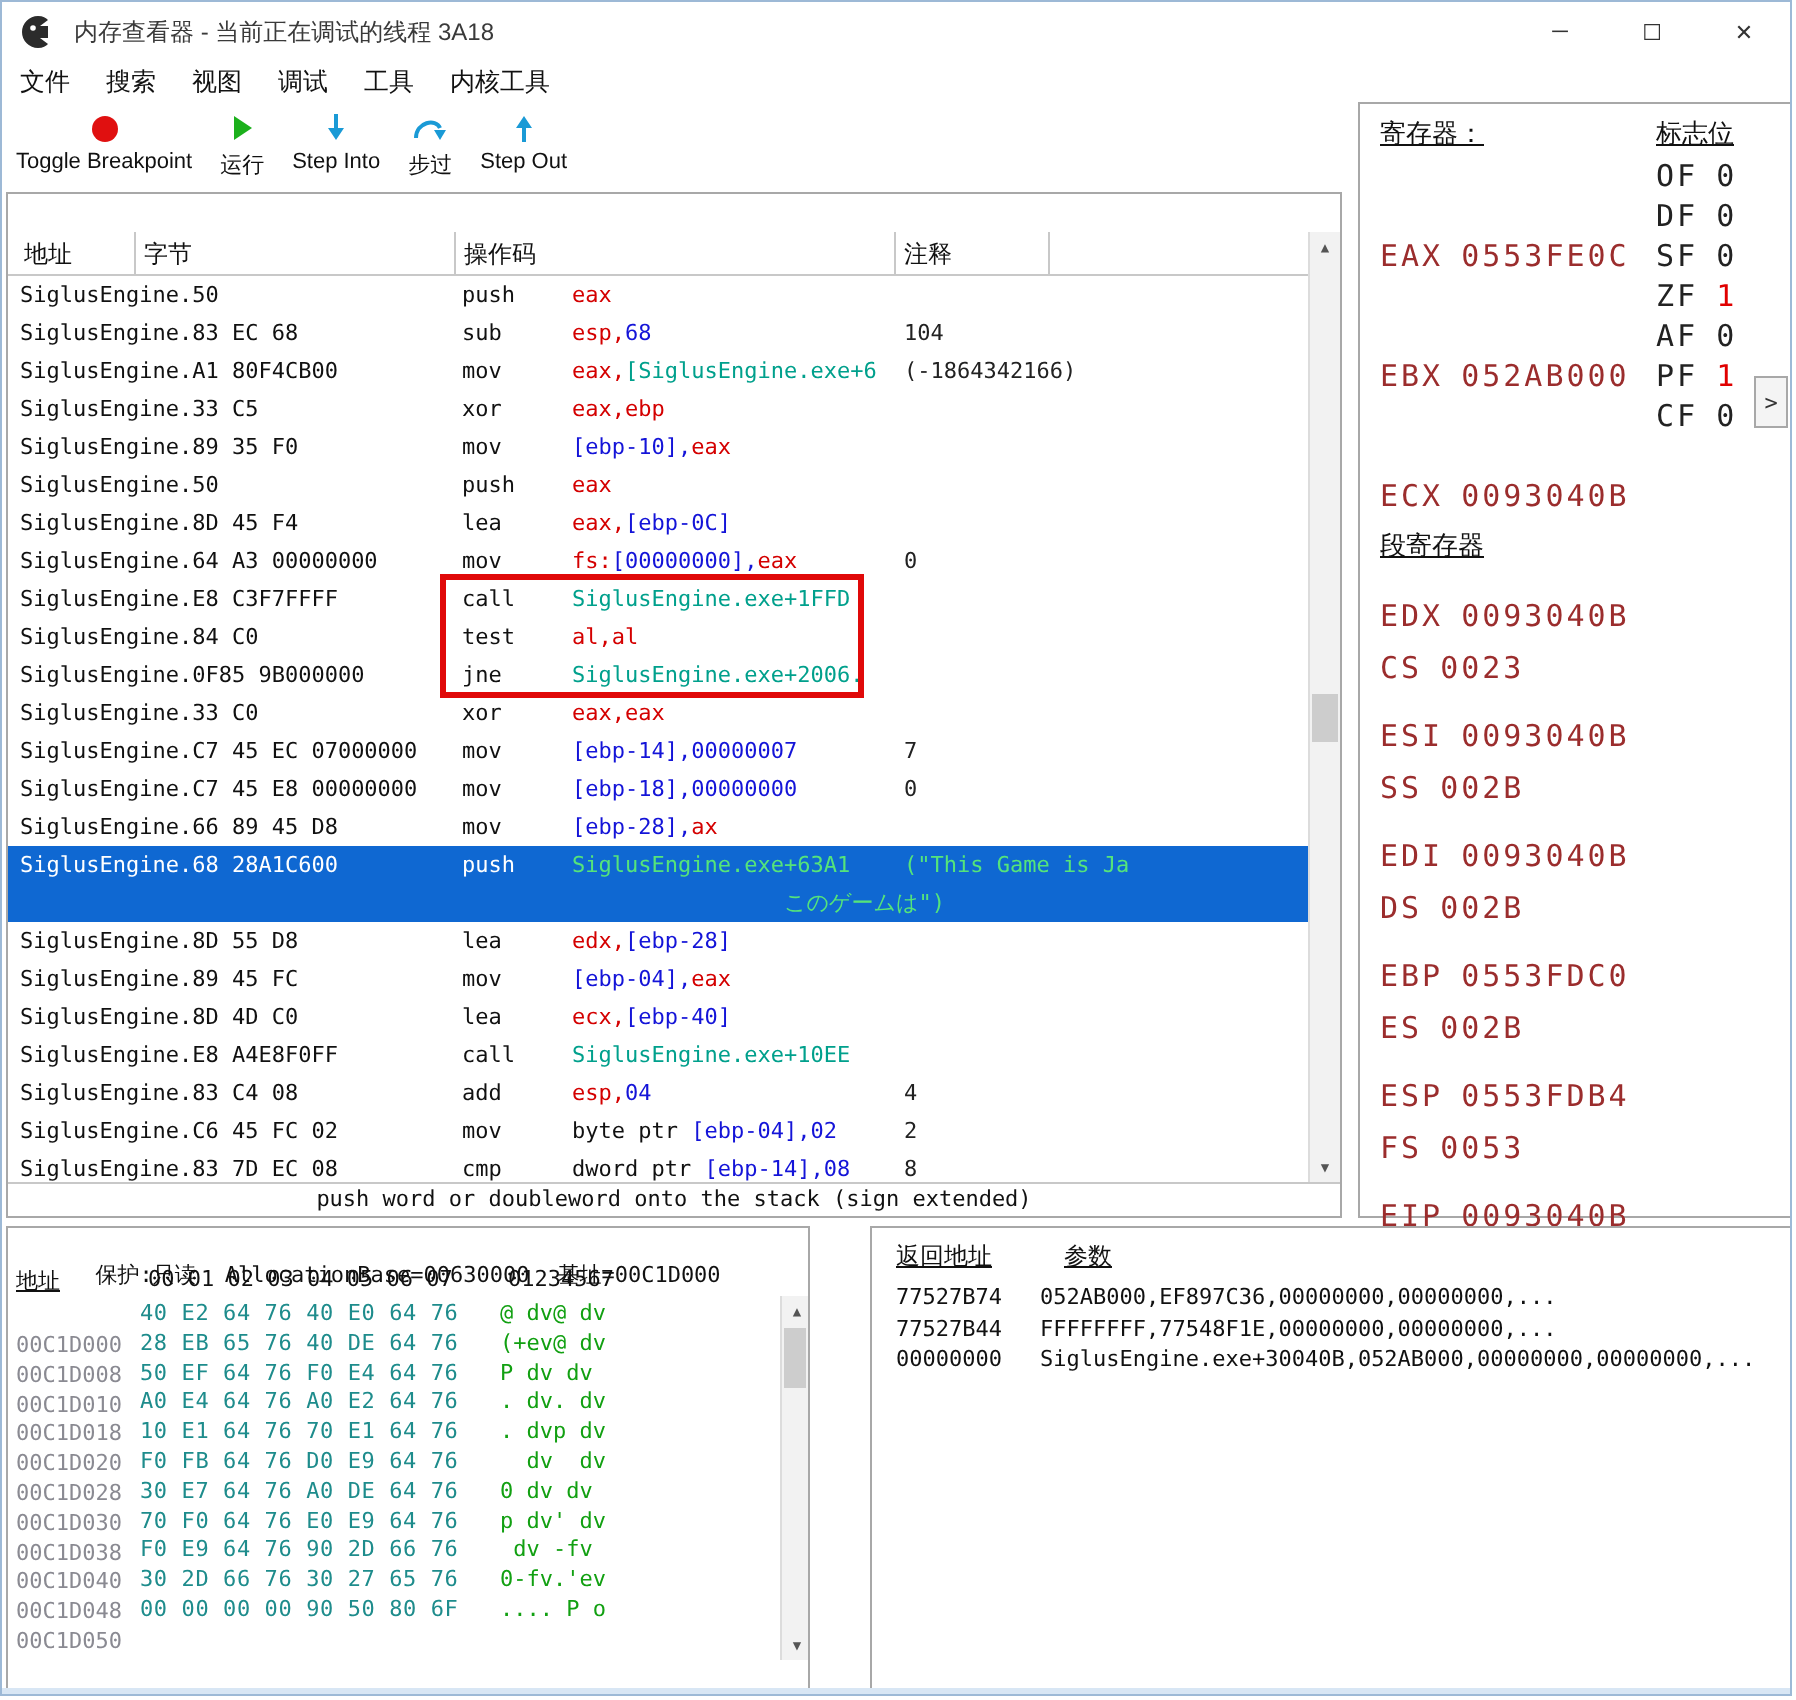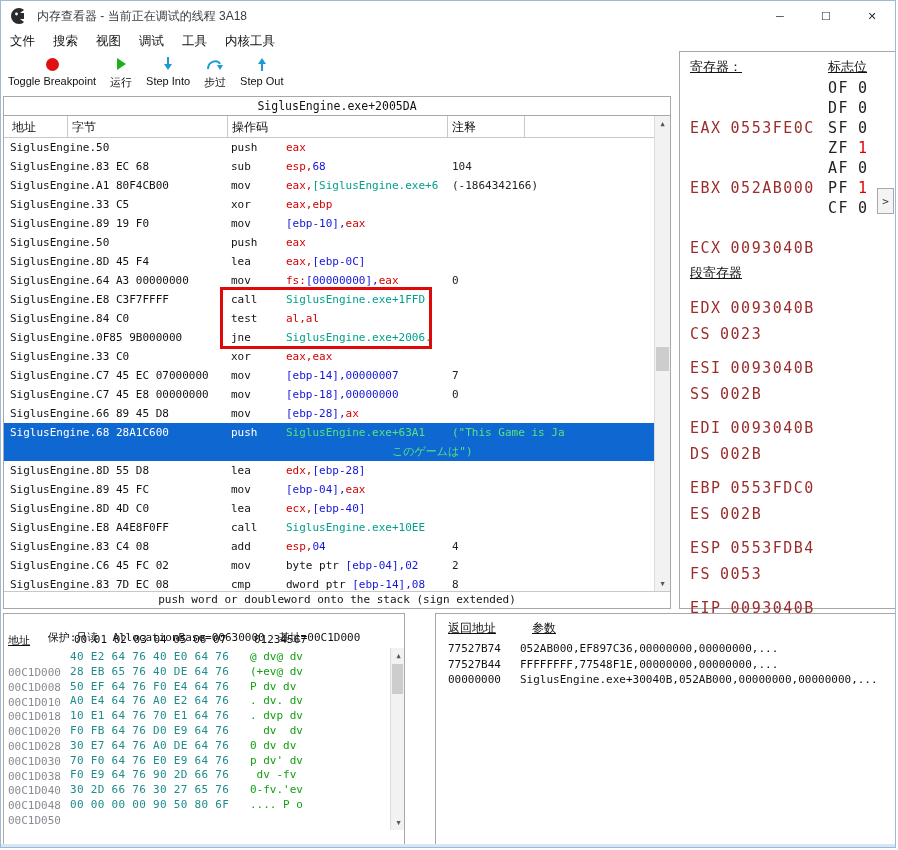--- a/index.html
+++ b/index.html
@@ -163,21 +163,20 @@
       <span class="tool-icon">
         <svg width="16" height="16" viewBox="0 0 16 16">
             <path d="M7 15h2V8h3L8 2 4 8h3z" fill="#1a9ad6"></path>
           </svg>
       </span>
       <span class="tool-label">Step Out</span>
     </div>
   </div>
 
   <div class="disasm mono">
-    <div class="dheader">SiglusEngine.exe+2005DA</div>
     <div class="dcols">
       <span class="dcol-label" style="left:8px">地址</span>
       <span class="dcol-label" style="left:68px">字节</span>
       <span class="dcol-label" style="left:228px">操作码</span>
       <span class="dcol-label" style="left:448px">注释</span>
       <span class="dsep" style="left:63px"></span>
       <span class="dsep" style="left:223px"></span>
       <span class="dsep" style="left:443px"></span>
       <span class="dsep" style="left:520px"></span>
     </div>
@@ -205,21 +204,21 @@
         </div>
 
         <div class="line">
           <span class="c-addr">SiglusEngine.33 C5</span>
           <span class="c-op">xor</span>
           <span class="c-opnd"><span class="seg reg">eax,ebp</span></span>
           <span class="c-cmt"></span>
         </div>
 
         <div class="line">
-          <span class="c-addr">SiglusEngine.89 19 F0</span>
+          <span class="c-addr">SiglusEngine.89 35 F0</span>
           <span class="c-op">mov</span>
           <span class="c-opnd"><span class="seg mem">[ebp-10],</span><span class="seg reg">eax</span></span>
           <span class="c-cmt"></span>
         </div>
 
         <div class="line">
           <span class="c-addr">SiglusEngine.50</span>
           <span class="c-op">push</span>
           <span class="c-opnd"><span class="seg reg">eax</span></span>
           <span class="c-cmt"></span>

